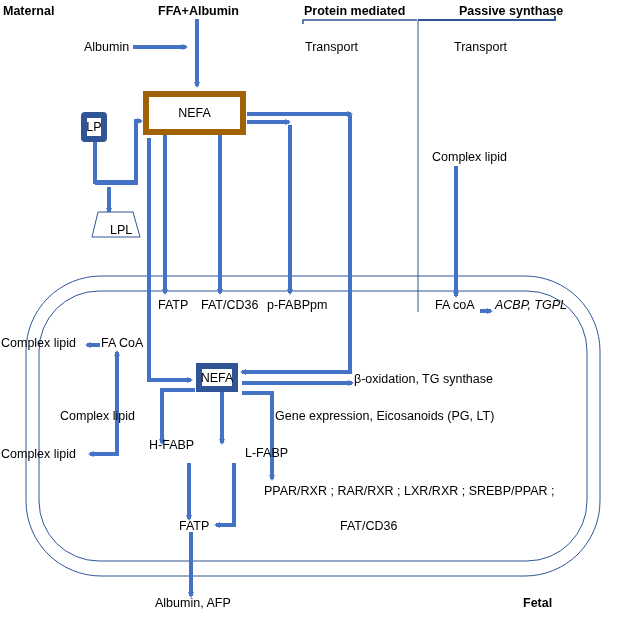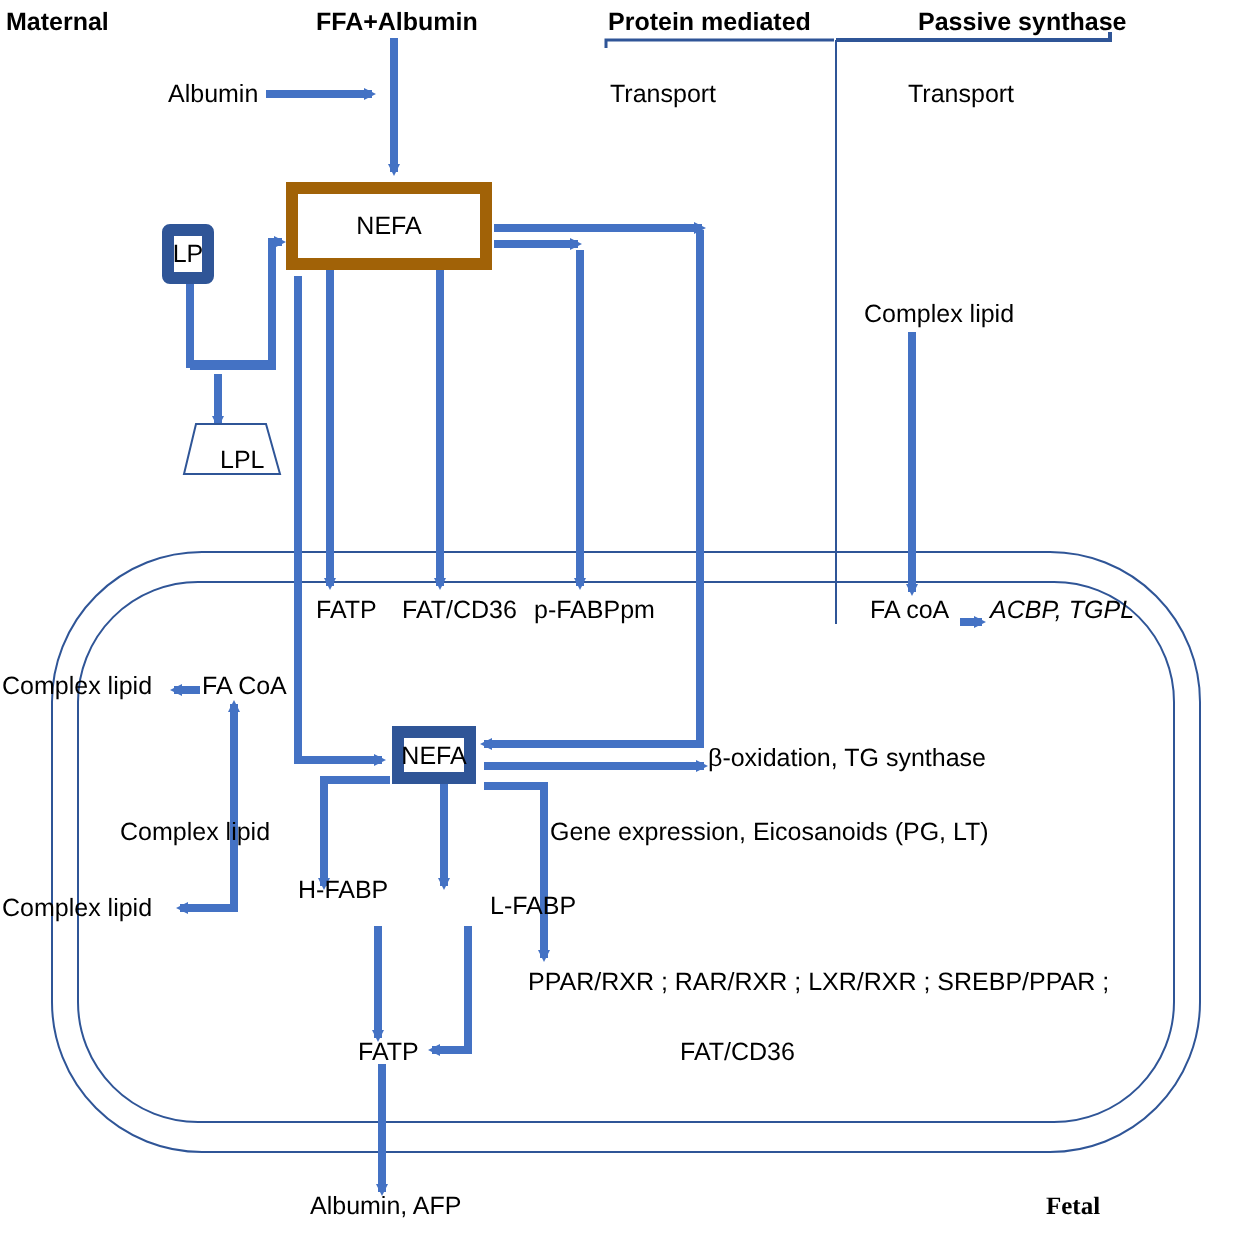--- a/index.html
+++ b/index.html
@@ -95,13 +95,13 @@
   <span>NEFA</span>
 </div>
 <div class="lbl" style="left:354px;top:372px;">β-oxidation, TG synthase</div>
 <div class="lbl" style="left:275px;top:409px;">Gene expression, Eicosanoids (PG, LT)</div>
 <div class="lbl" style="left:149px;top:438px;">H-FABP</div>
 <div class="lbl" style="left:207px;top:446px;margin-left:38px;">L-FABP</div>
 <div class="lbl" style="left:240px;top:484px;margin-left:24px;">PPAR/RXR ; RAR/RXR ; LXR/RXR ; SREBP/PPAR ;</div>
 <div class="lbl" style="left:179px;top:519px;">FATP</div>
 <div class="lbl" style="left:340px;top:519px;">FAT/CD36</div>
 <div class="lbl" style="left:155px;top:596px;">Albumin, AFP</div>
-<div class="lbl bold" style="left:523px;top:596px;font-family:Liberation Serif, serif;">Fetal</div>
+<div class="lbl bold" style="left:523px;top:596px;">Fetal</div>
 
 </body></html>

